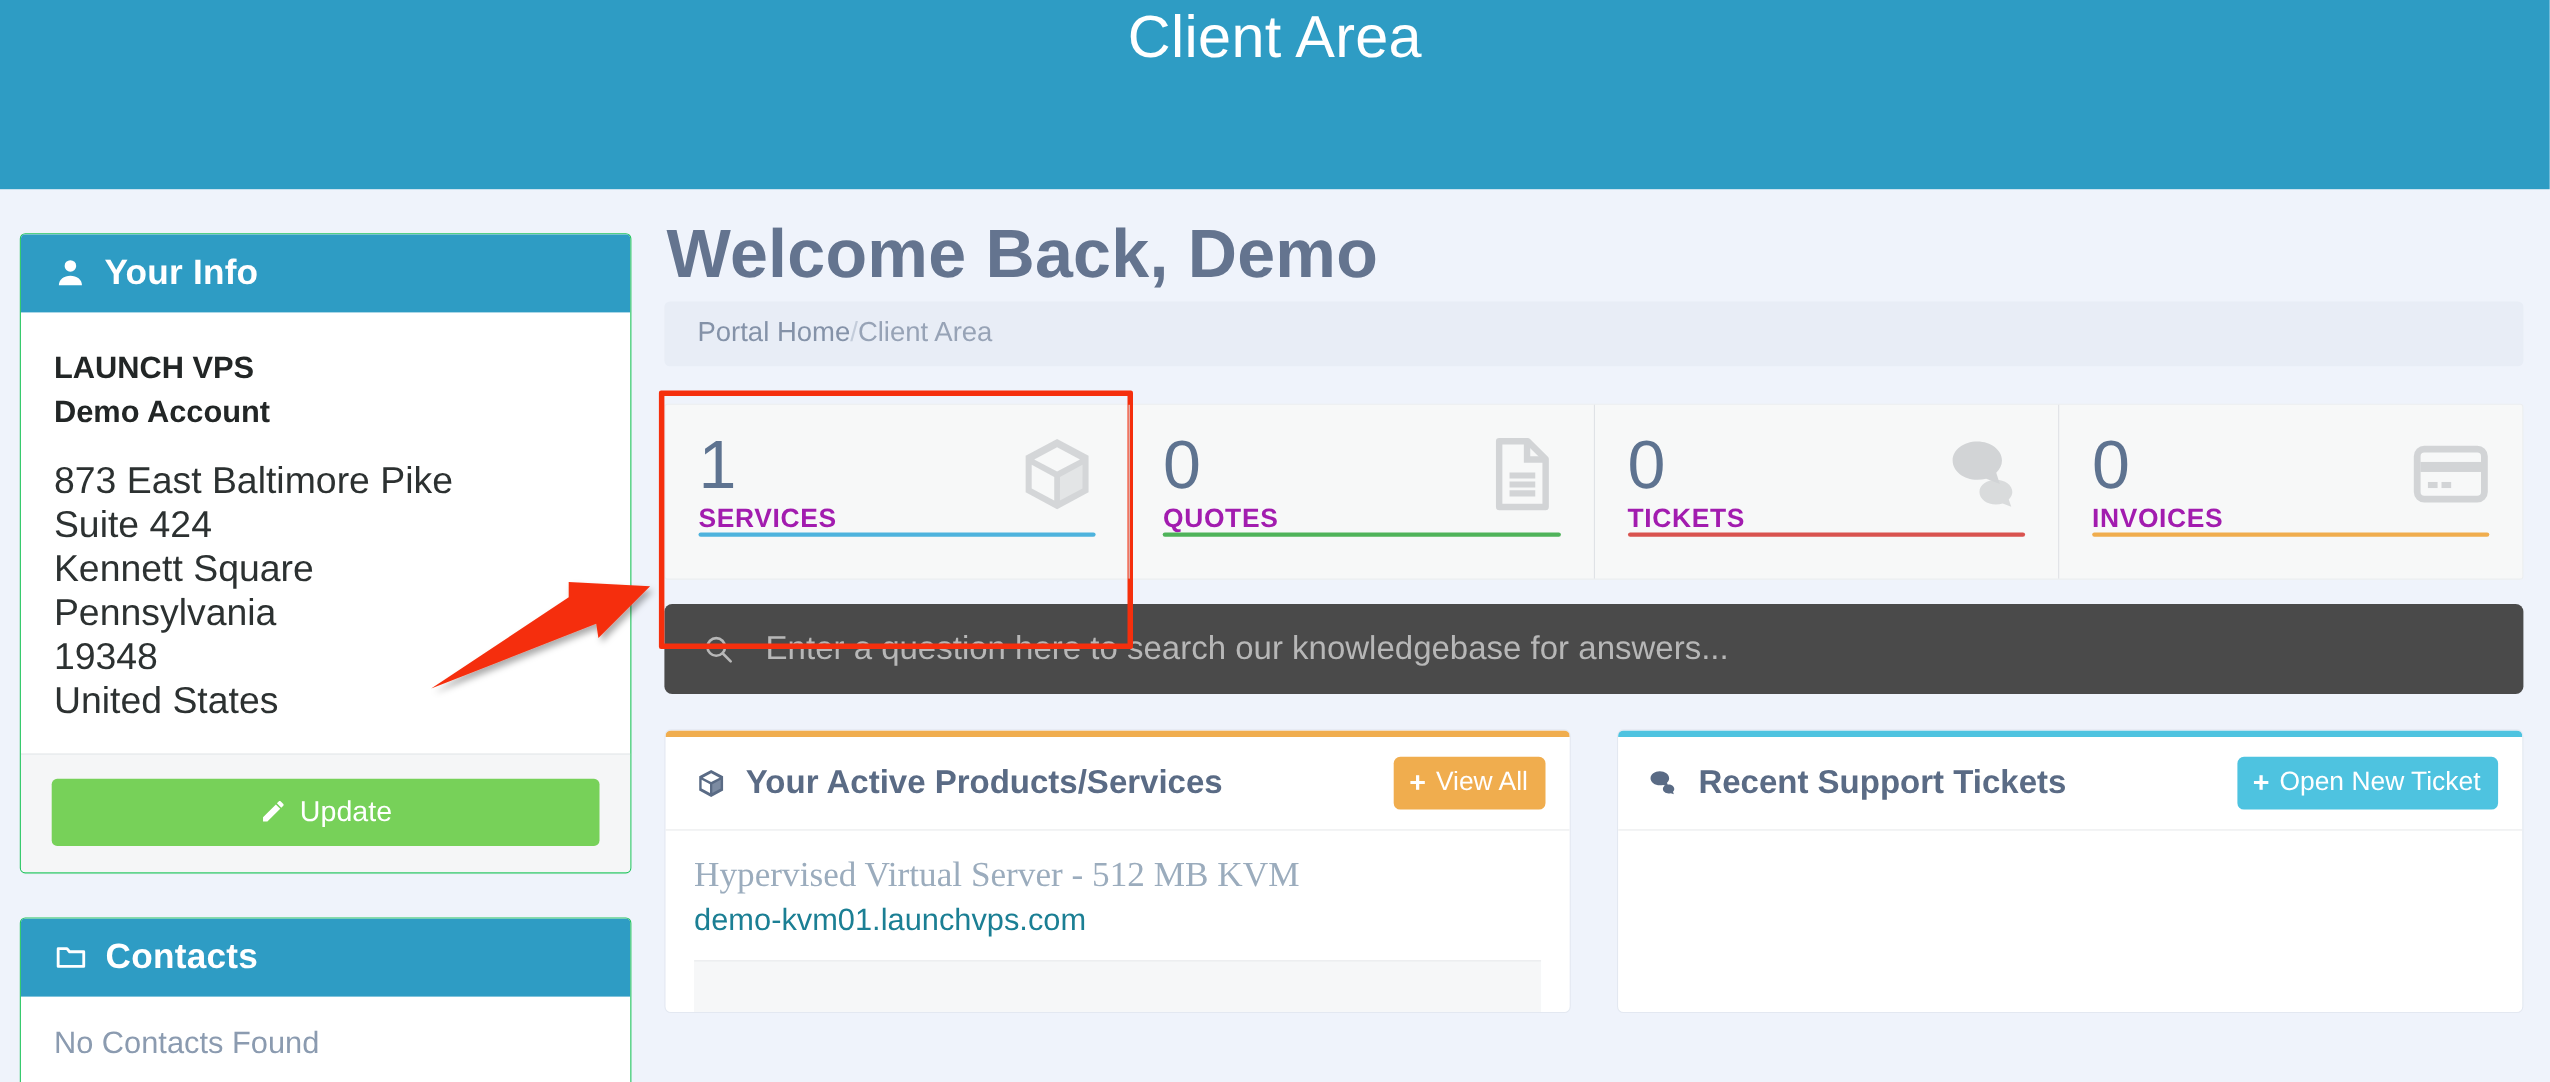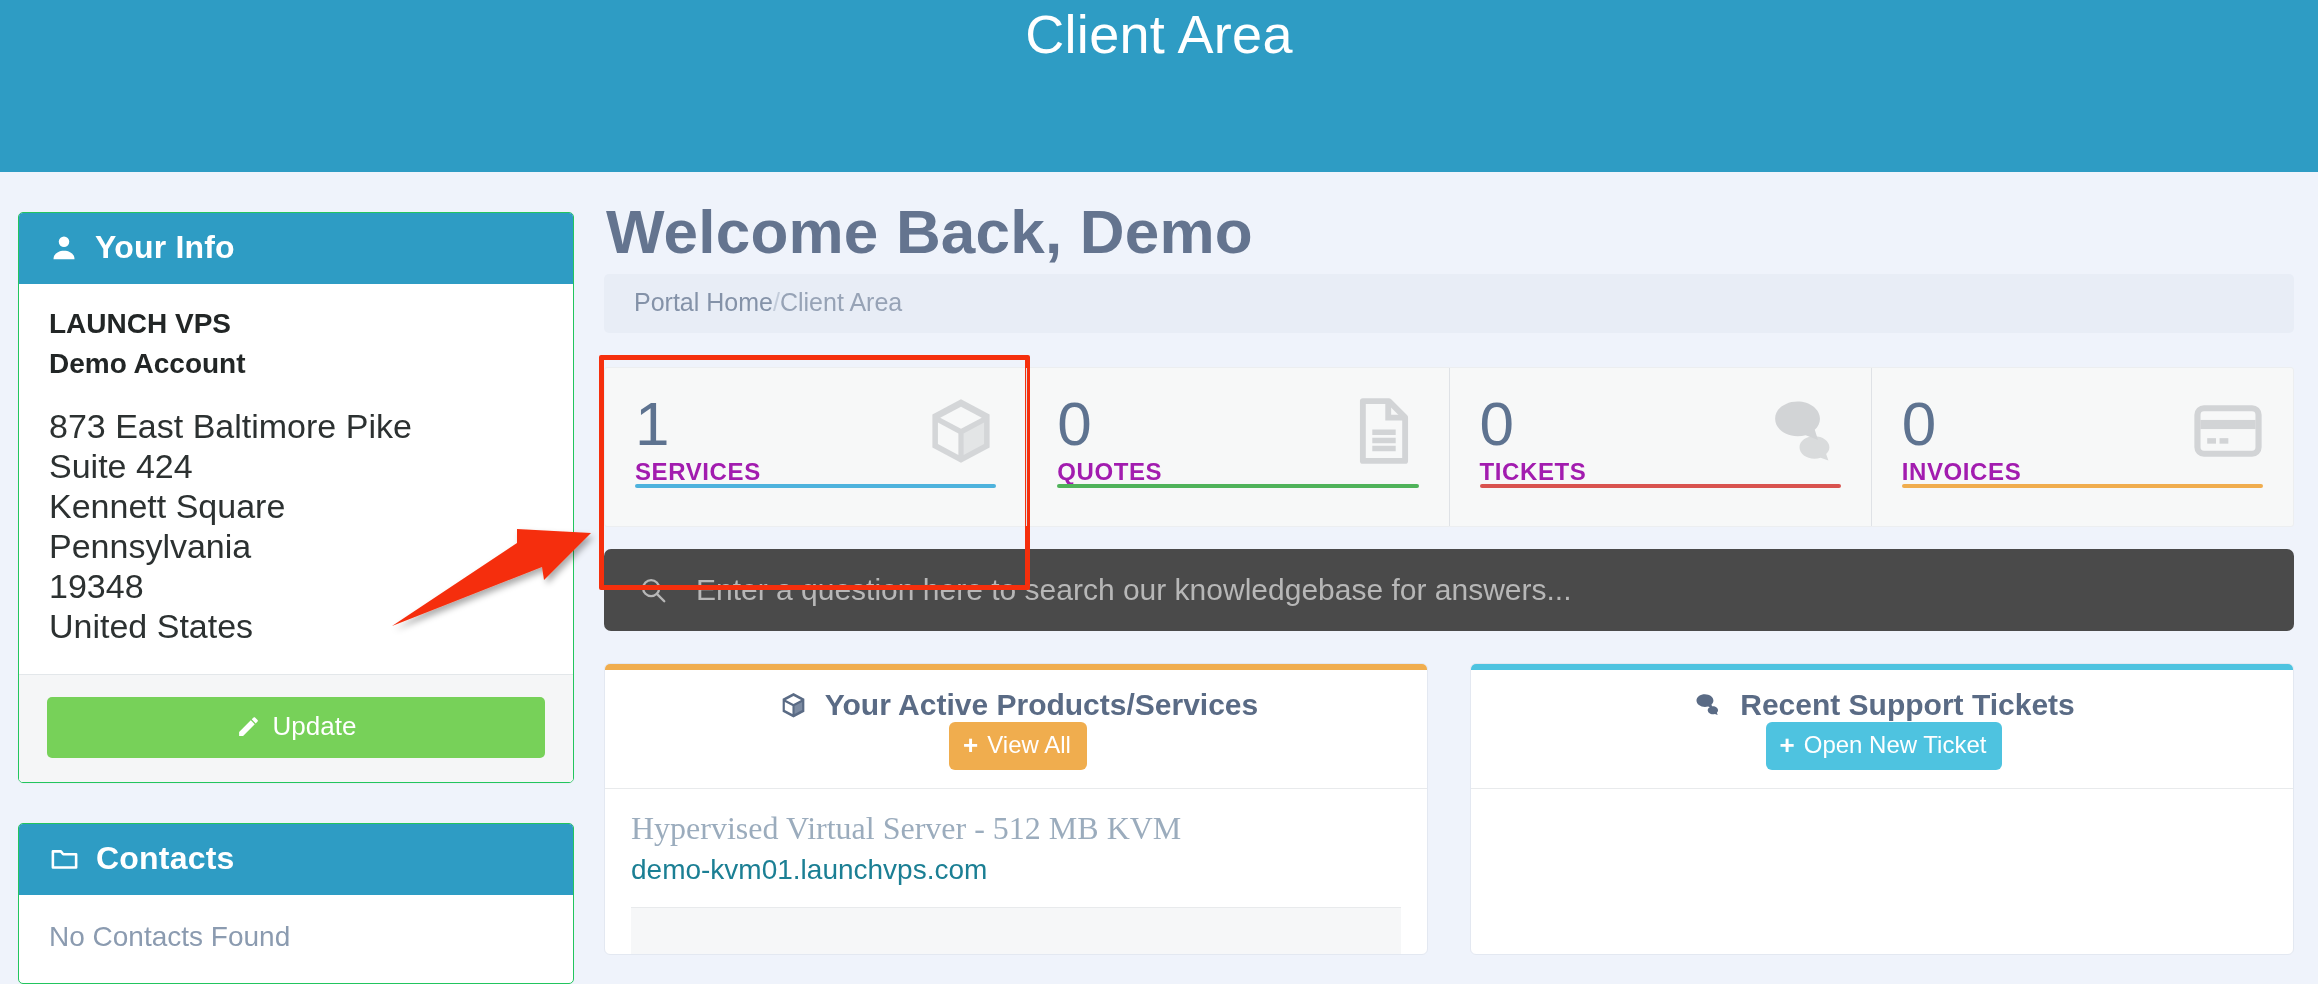--- a/index.html
+++ b/index.html
@@ -30,21 +30,21 @@
     overflow:hidden;box-shadow:0 1px 0 rgba(0,0,0,.02);
   }
   .panel-head{
     background:#2e9cc4;color:#fff;
     padding:16px 30px 18px 30px;
     font-size:32px;font-weight:700;
     display:flex;align-items:center;gap:16px;
     letter-spacing:.2px;
   }
   .panel-head svg{flex:0 0 auto;display:block;}
-  .panel-body{padding:20px 30px 28px 30px;}
+  .panel-body{padding:31px 30px 28px 30px;}
   .acct-name{
     font-size:28px;font-weight:700;color:#222626;line-height:40px;
   }
   .addr{
     font-size:34px;color:#2c3131;line-height:40px;margin-top:22px;
   }
   .panel-foot{
     border-top:1px solid #e3e7ea;background:#f5f6f7;
     padding:22px 28px 24px 28px;
   }
@@ -125,21 +125,21 @@
 
   
   .bottom{display:flex;gap:42px;margin-top:32px;}
   .bcard{
     flex:1 1 0;background:#ffffff;border:1px solid #e3e8f1;
     border-radius:6px;overflow:hidden;position:relative;
   }
   .bcard-top{height:6px;}
   .bcard-head{
     display:flex;align-items:center;justify-content:space-between;
-    padding:18px 22px 18px 26px;border-bottom:1px solid #e8eaec;flex-direction:column;
+    padding:18px 22px 18px 26px;border-bottom:1px solid #e8eaec;
   }
   .bcard-title{
     display:flex;align-items:center;gap:16px;
     font-size:30px;font-weight:700;color:#5a6b85;
   }
   .bcard-title svg{display:block;flex:0 0 auto;}
   .pill{
     display:inline-flex;align-items:center;gap:9px;
     border:none;border-radius:6px;color:#fff;
     font-size:24px;padding:9px 16px 11px 14px;cursor:pointer;

